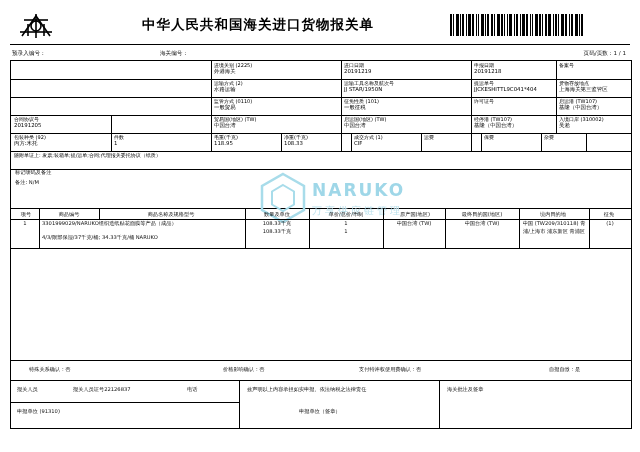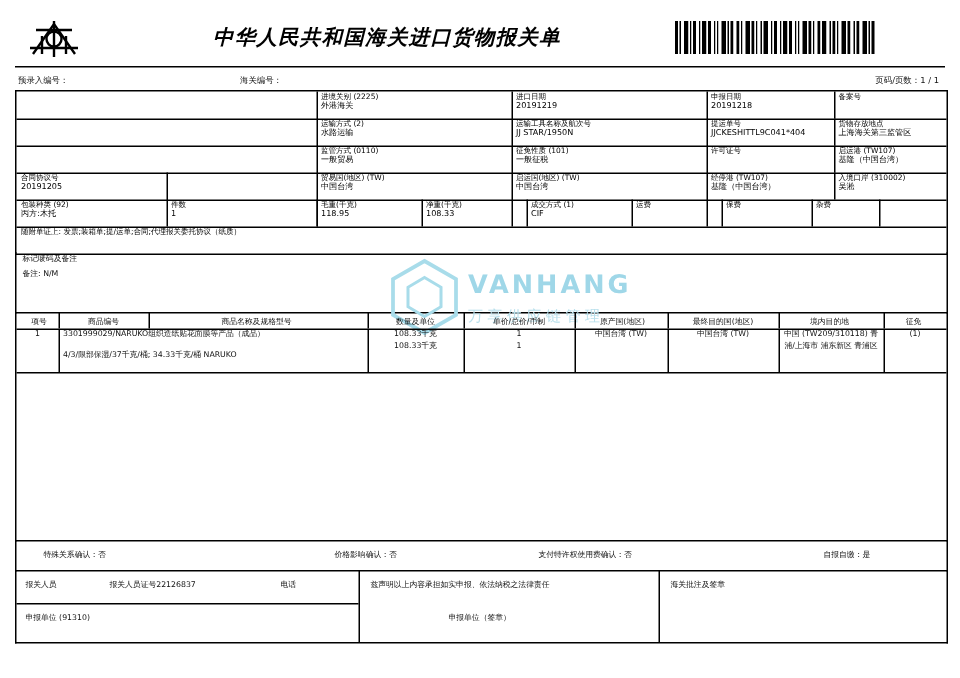--- a/index.html
+++ b/index.html
@@ -8,21 +8,21 @@
     background:#ffffff;
     font-family:"DejaVu Sans","Liberation Sans",sans-serif;
     font-size:5.2px;
     color:#111;
     position:relative;
     overflow:hidden;
   }
   .sheet{position:absolute;left:0;top:0;width:640px;height:452px;}
 
   
-  .header{position:absolute;left:0;top:6px;width:640px;height:38px;font-style:italic;}
+  .header{position:absolute;left:0;top:6px;width:640px;height:38px;}
   .logo{position:absolute;left:16px;top:4px;width:40px;height:32px;}
   .title{
     position:absolute;left:78px;top:10px;width:360px;
     text-align:center;font-size:13.5px;font-weight:bold;letter-spacing:1px;
     font-family:"DejaVu Sans",sans-serif;color:#000;
   }
   .barcode{position:absolute;left:450px;top:8px;width:178px;height:22px;}
   .barcode i{display:inline-block;height:22px;background:#000;vertical-align:top;}
 
   .hdr-line{position:absolute;left:10px;top:44px;width:620px;height:1px;background:#000;}
@@ -248,21 +248,21 @@
     <div class="nrow" style="top:10px;">备注: N/M</div>
   </div>
 
   <div class="wm">
     <div class="hex">
       <svg width="46" height="52" viewBox="0 0 46 52">
         <polygon points="23,2 44,14 44,38 23,50 2,38 2,14" fill="none" stroke="#a8dcea" stroke-width="2.5"></polygon>
         <polygon points="23,13 34,19.5 34,32.5 23,39 12,32.5 12,19.5" fill="none" stroke="#a8dcea" stroke-width="2"></polygon>
       </svg>
     </div>
-    <div class="wtxt1">VANHANG</div>
+    <div class="wtxt1">NARUKO</div>
     <div class="wtxt2">万享供应链管理</div>
   </div>
 
   <div class="goods">
     <div class="ghead">
       <span style="left:2px;width:26px;">项号</span>
       <span style="left:30px;width:56px;">商品编号</span>
       <span style="left:90px;width:140px;">商品名称及规格型号</span>
       <span style="left:236px;width:60px;">数量及单位</span>
       <span style="left:300px;width:70px;">单价/总价/币制</span>

